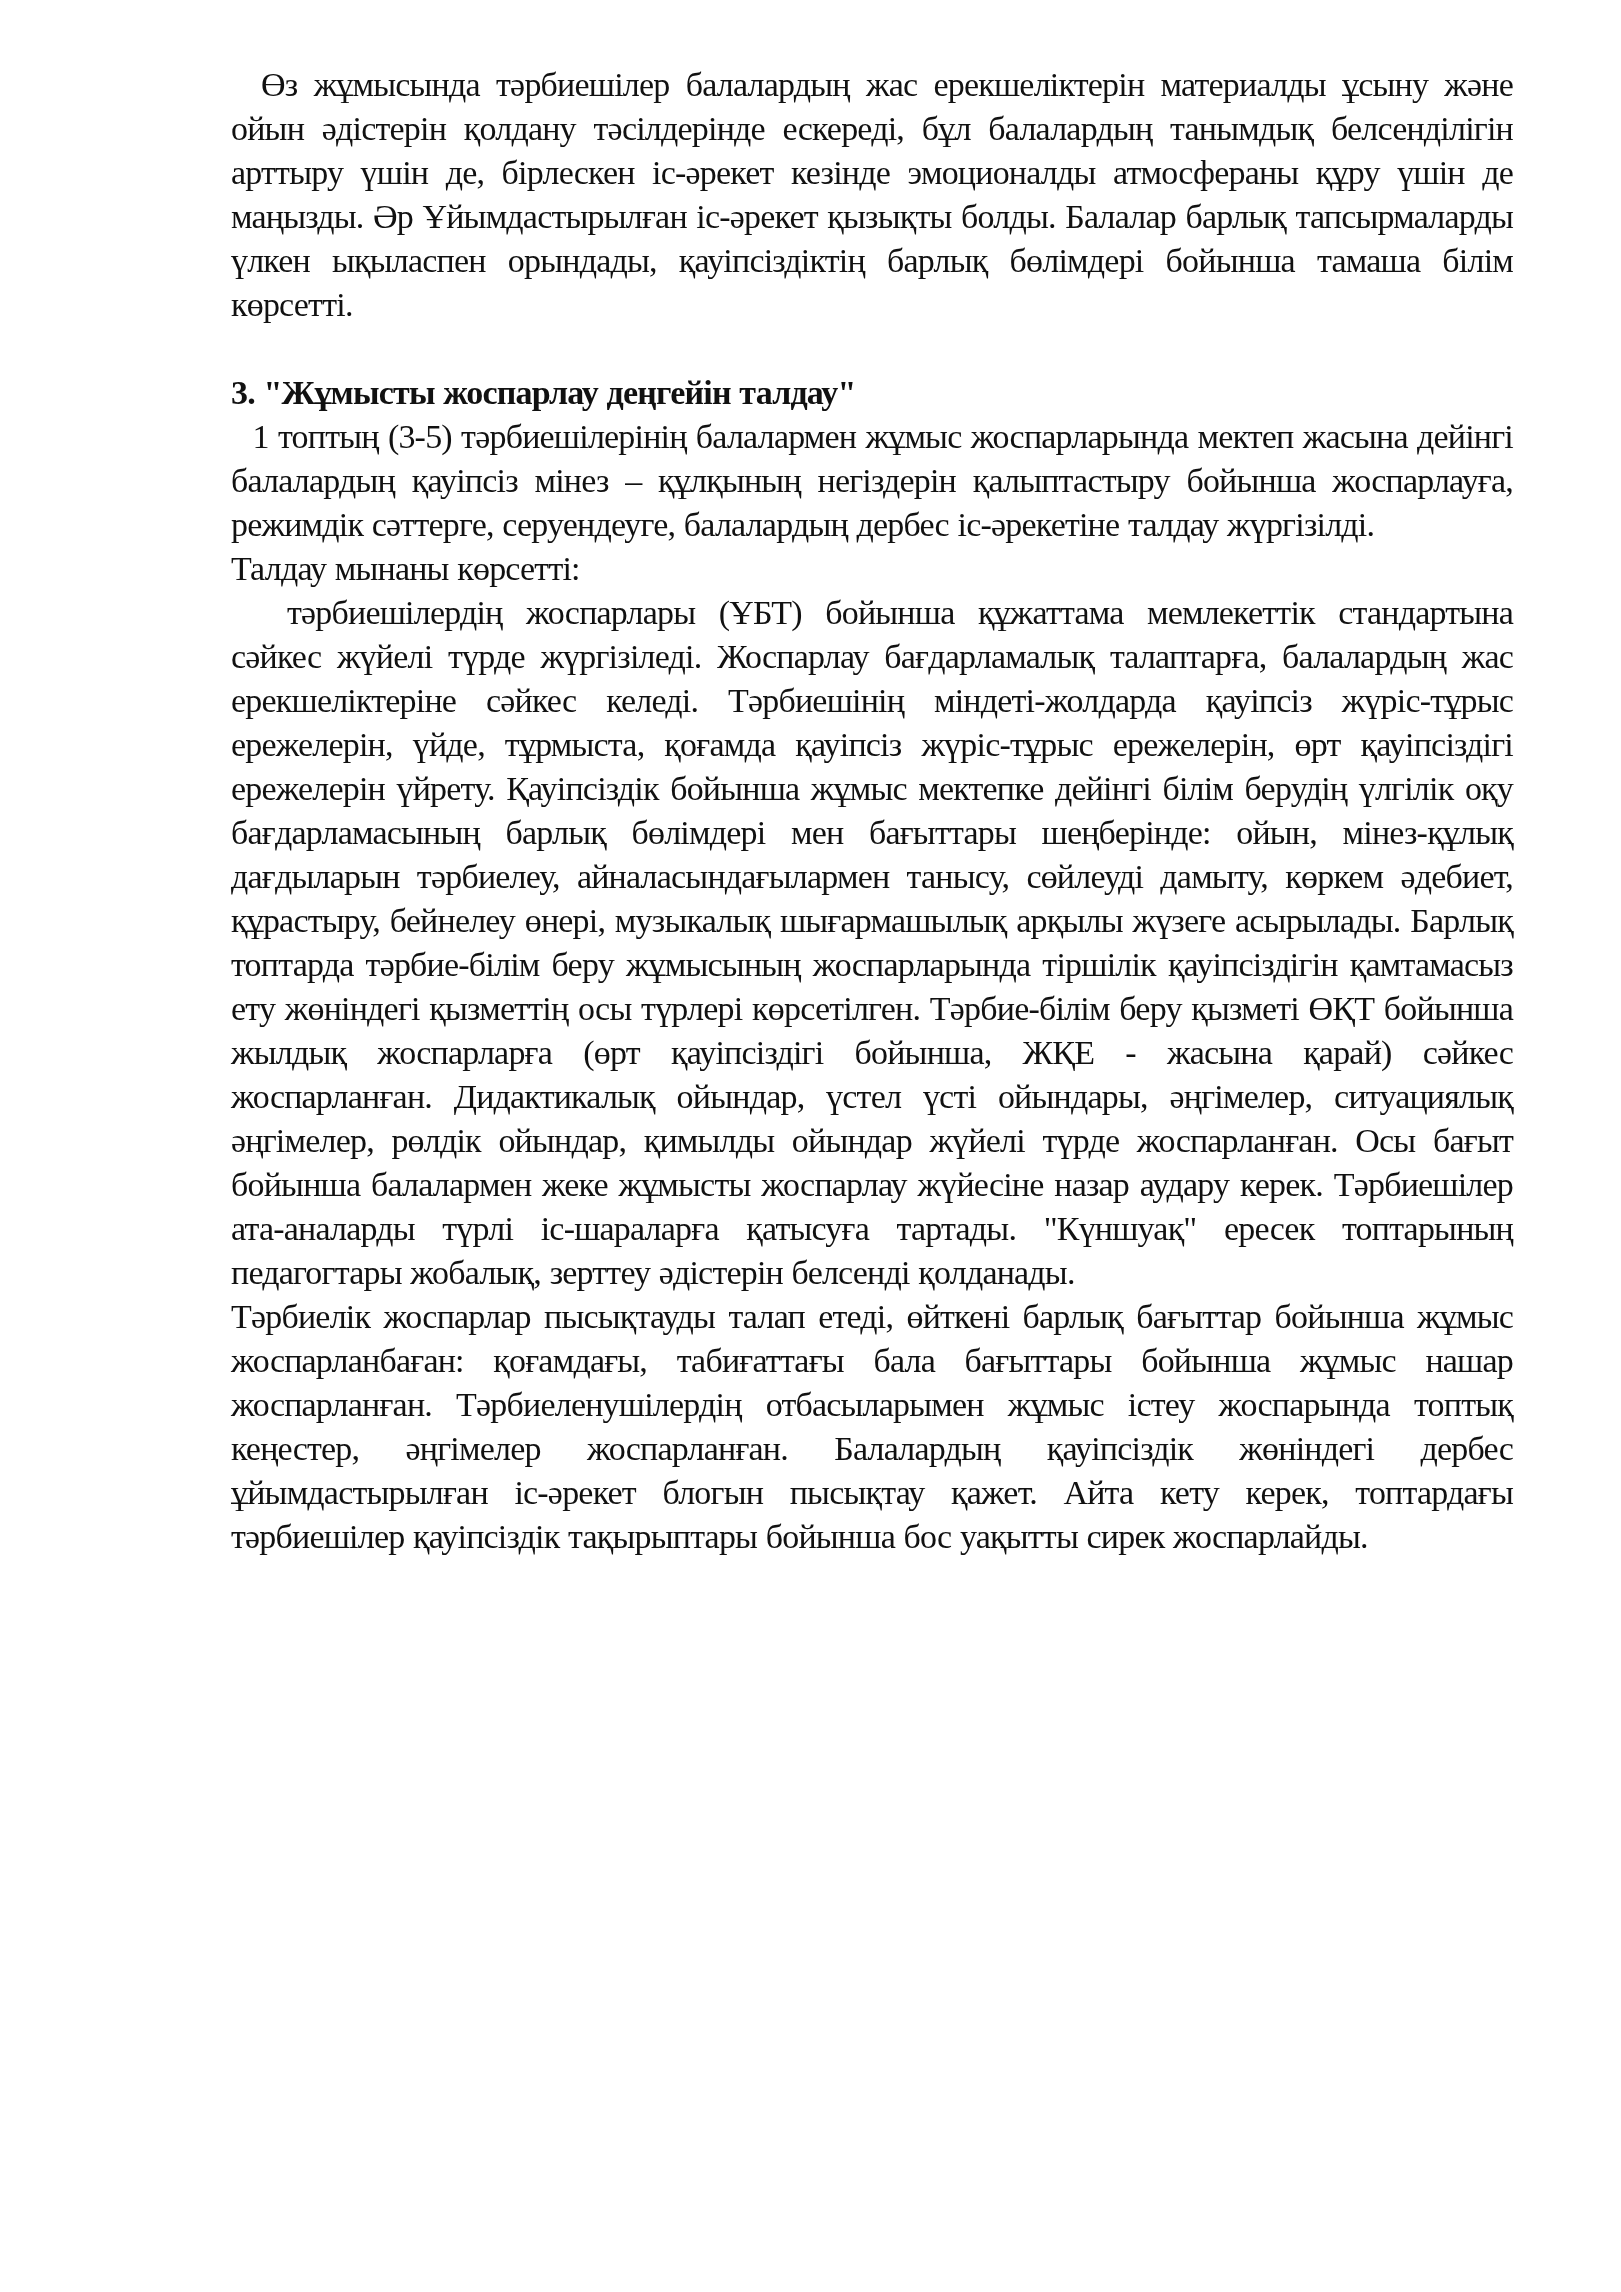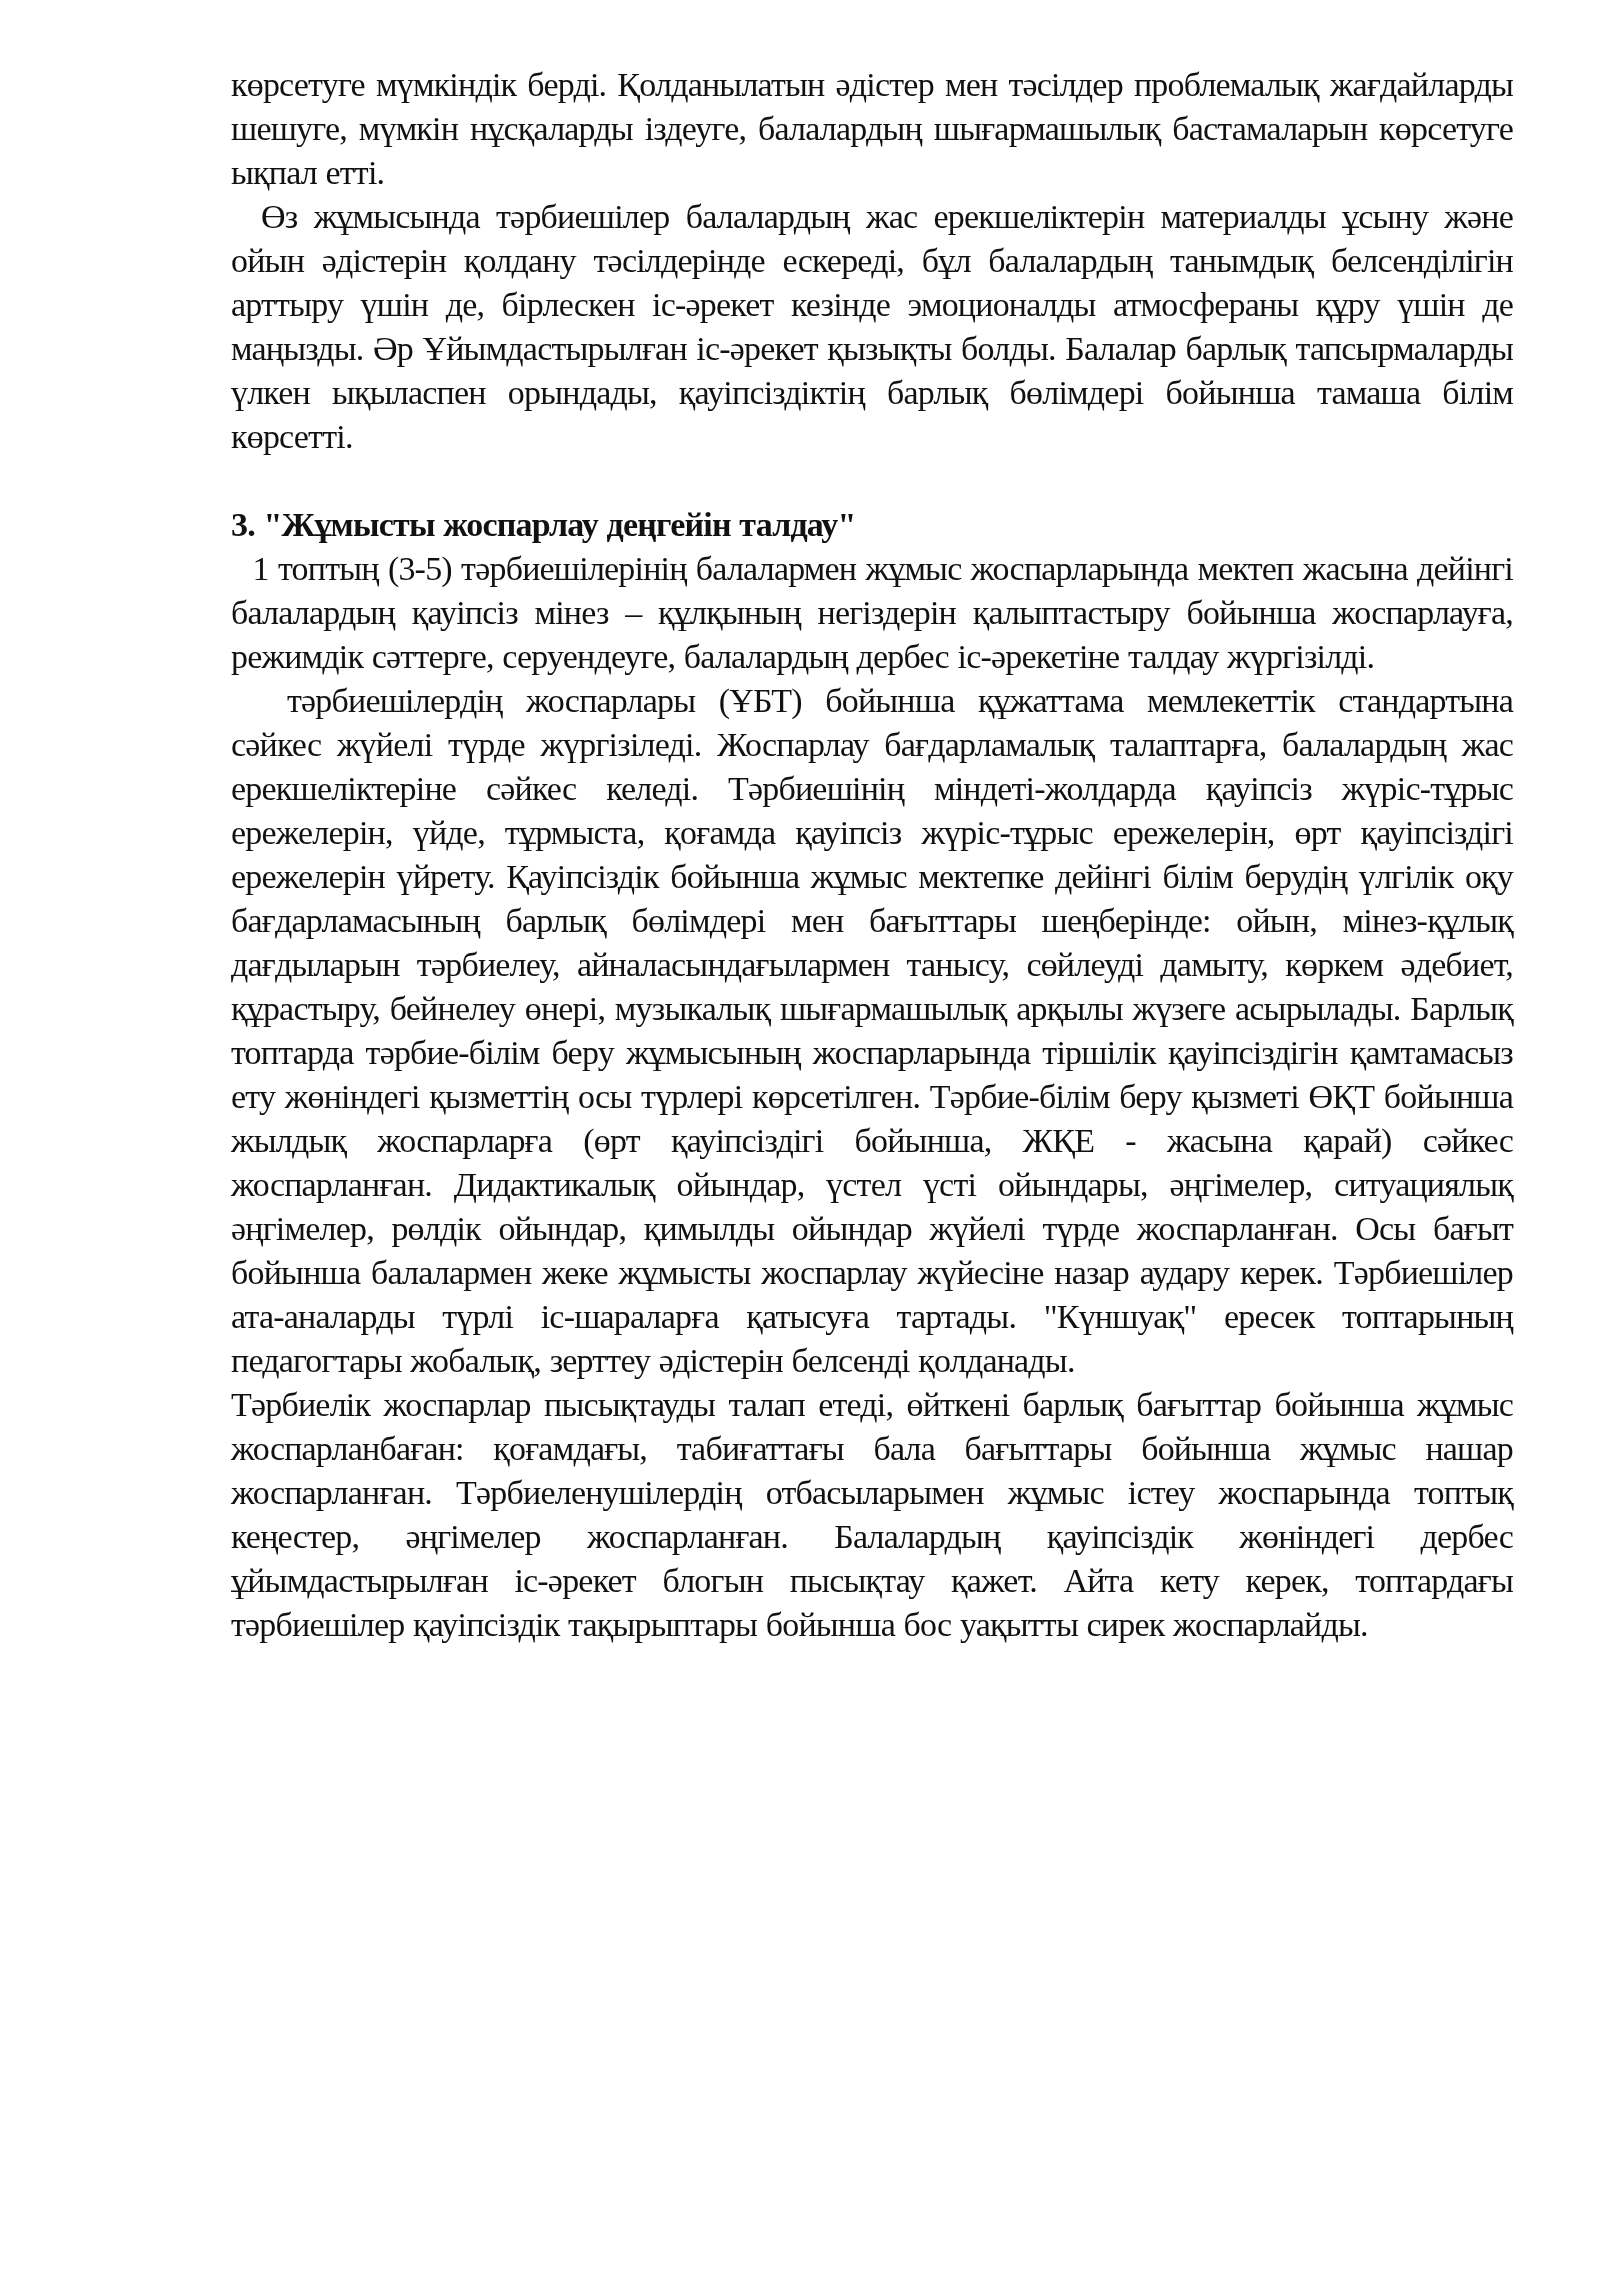--- a/index.html
+++ b/index.html
@@ -36,23 +36,23 @@
     .gap { height: 44px; }
     .heading {
       font-weight: bold;
       margin: 0;
     }
   </style>
 </head>
 <body>
 
 <div class="page">
-  <p>көрсетуге мүмкіндік берді. Қолданылатын әдістер мен тәсілдер проблемалық жағдайларды шешуге, мүмкін нұсқаларды іздеуге, балалардың шығармашылық бастамаларын көрсетуге ықпал етті.</p>
   <p class="indent">Өз жұмысында тәрбиешілер балалардың жас ерекшеліктерін материалды ұсыну және ойын әдістерін қолдану тәсілдерінде ескереді, бұл балалардың танымдық белсенділігін арттыру үшін де, бірлескен іс-әрекет кезінде эмоционалды атмосфераны құру үшін де маңызды. Әр Ұйымдастырылған іс-әрекет қызықты болды. Балалар барлық тапсырмаларды үлкен ықыласпен орындады, қауіпсіздіктің барлық бөлімдері бойынша тамаша білім көрсетті.</p>
 
   <div class="gap"></div>
 
   <p class="heading">3. "Жұмысты жоспарлау деңгейін талдау"</p>
   <p class="indent-sm">1 топтың (3-5) тәрбиешілерінің балалармен жұмыс жоспарларында мектеп жасына дейінгі балалардың қауіпсіз мінез – құлқының негіздерін қалыптастыру бойынша жоспарлауға, режимдік сәттерге, серуендеуге, балалардың дербес іс-әрекетіне талдау жүргізілді.</p>
+  <p>Талдау мынаны көрсетті:</p>
   <p class="indent-md">тәрбиешілердің жоспарлары (ҰБТ) бойынша құжаттама мемлекеттік стандартына сәйкес жүйелі түрде жүргізіледі. Жоспарлау бағдарламалық талаптарға, балалардың жас ерекшеліктеріне сәйкес келеді. Тәрбиешінің міндеті-жолдарда қауіпсіз жүріс-тұрыс ережелерін, үйде, тұрмыста, қоғамда қауіпсіз жүріс-тұрыс ережелерін, өрт қауіпсіздігі ережелерін үйрету. Қауіпсіздік бойынша жұмыс мектепке дейінгі білім берудің үлгілік оқу бағдарламасының барлық бөлімдері мен бағыттары шеңберінде: ойын, мінез-құлық дағдыларын тәрбиелеу, айналасындағылармен танысу, сөйлеуді дамыту, көркем әдебиет, құрастыру, бейнелеу өнері, музыкалық шығармашылық арқылы жүзеге асырылады. Барлық топтарда тәрбие-білім беру жұмысының жоспарларында тіршілік қауіпсіздігін қамтамасыз ету жөніндегі қызметтің осы түрлері көрсетілген. Тәрбие-білім беру қызметі ӨҚТ бойынша жылдық жоспарларға (өрт қауіпсіздігі бойынша, ЖҚЕ - жасына қарай) сәйкес жоспарланған. Дидактикалық ойындар, үстел үсті ойындары, әңгімелер, ситуациялық әңгімелер, рөлдік ойындар, қимылды ойындар жүйелі түрде жоспарланған. Осы бағыт бойынша балалармен жеке жұмысты жоспарлау жүйесіне назар аудару керек. Тәрбиешілер ата-аналарды түрлі іс-шараларға қатысуға тартады. "Күншуақ" ересек топтарының педагогтары жобалық, зерттеу әдістерін белсенді қолданады.</p>
   <p>Тәрбиелік жоспарлар пысықтауды талап етеді, өйткені барлық бағыттар бойынша жұмыс жоспарланбаған: қоғамдағы, табиғаттағы бала бағыттары бойынша жұмыс нашар жоспарланған. Тәрбиеленушілердің отбасыларымен жұмыс істеу жоспарында топтық кеңестер, әңгімелер жоспарланған. Балалардың қауіпсіздік жөніндегі дербес ұйымдастырылған іс-әрекет блогын пысықтау қажет. Айта кету керек, топтардағы тәрбиешілер қауіпсіздік тақырыптары бойынша бос уақытты сирек жоспарлайды.</p>
 </div>
 
 
 </body></html>

